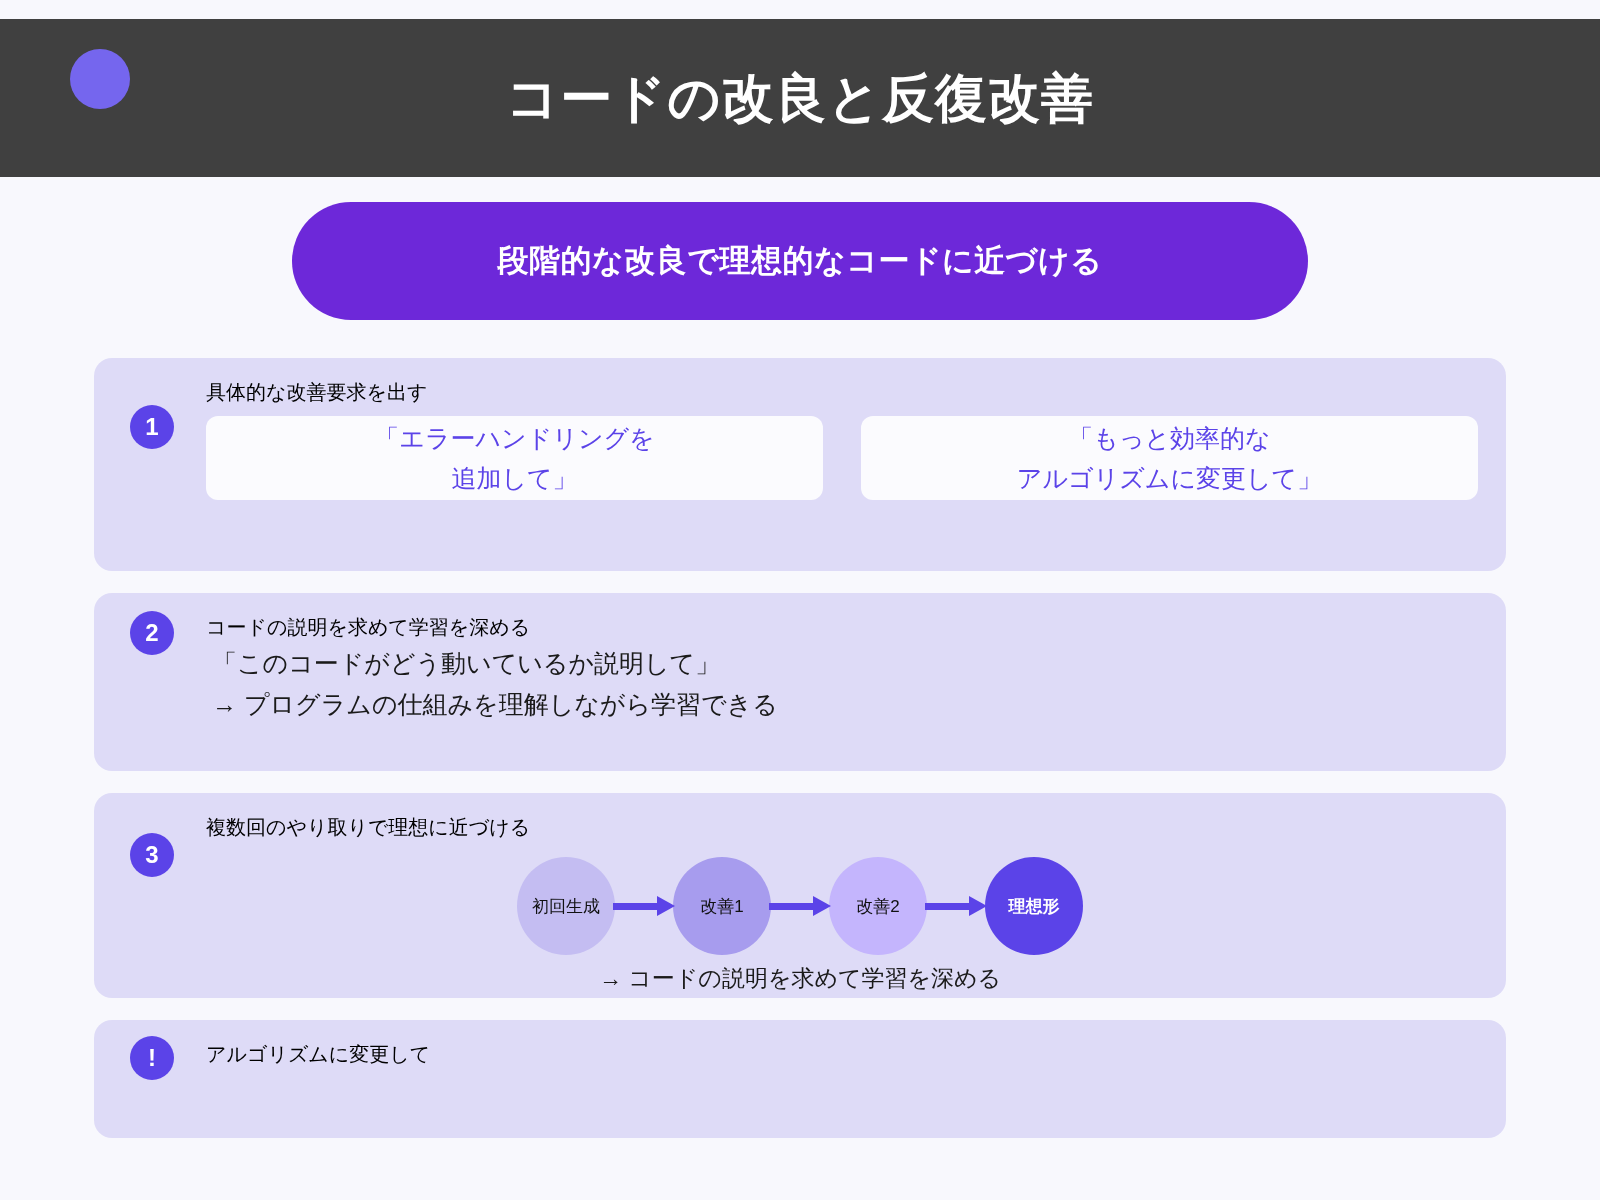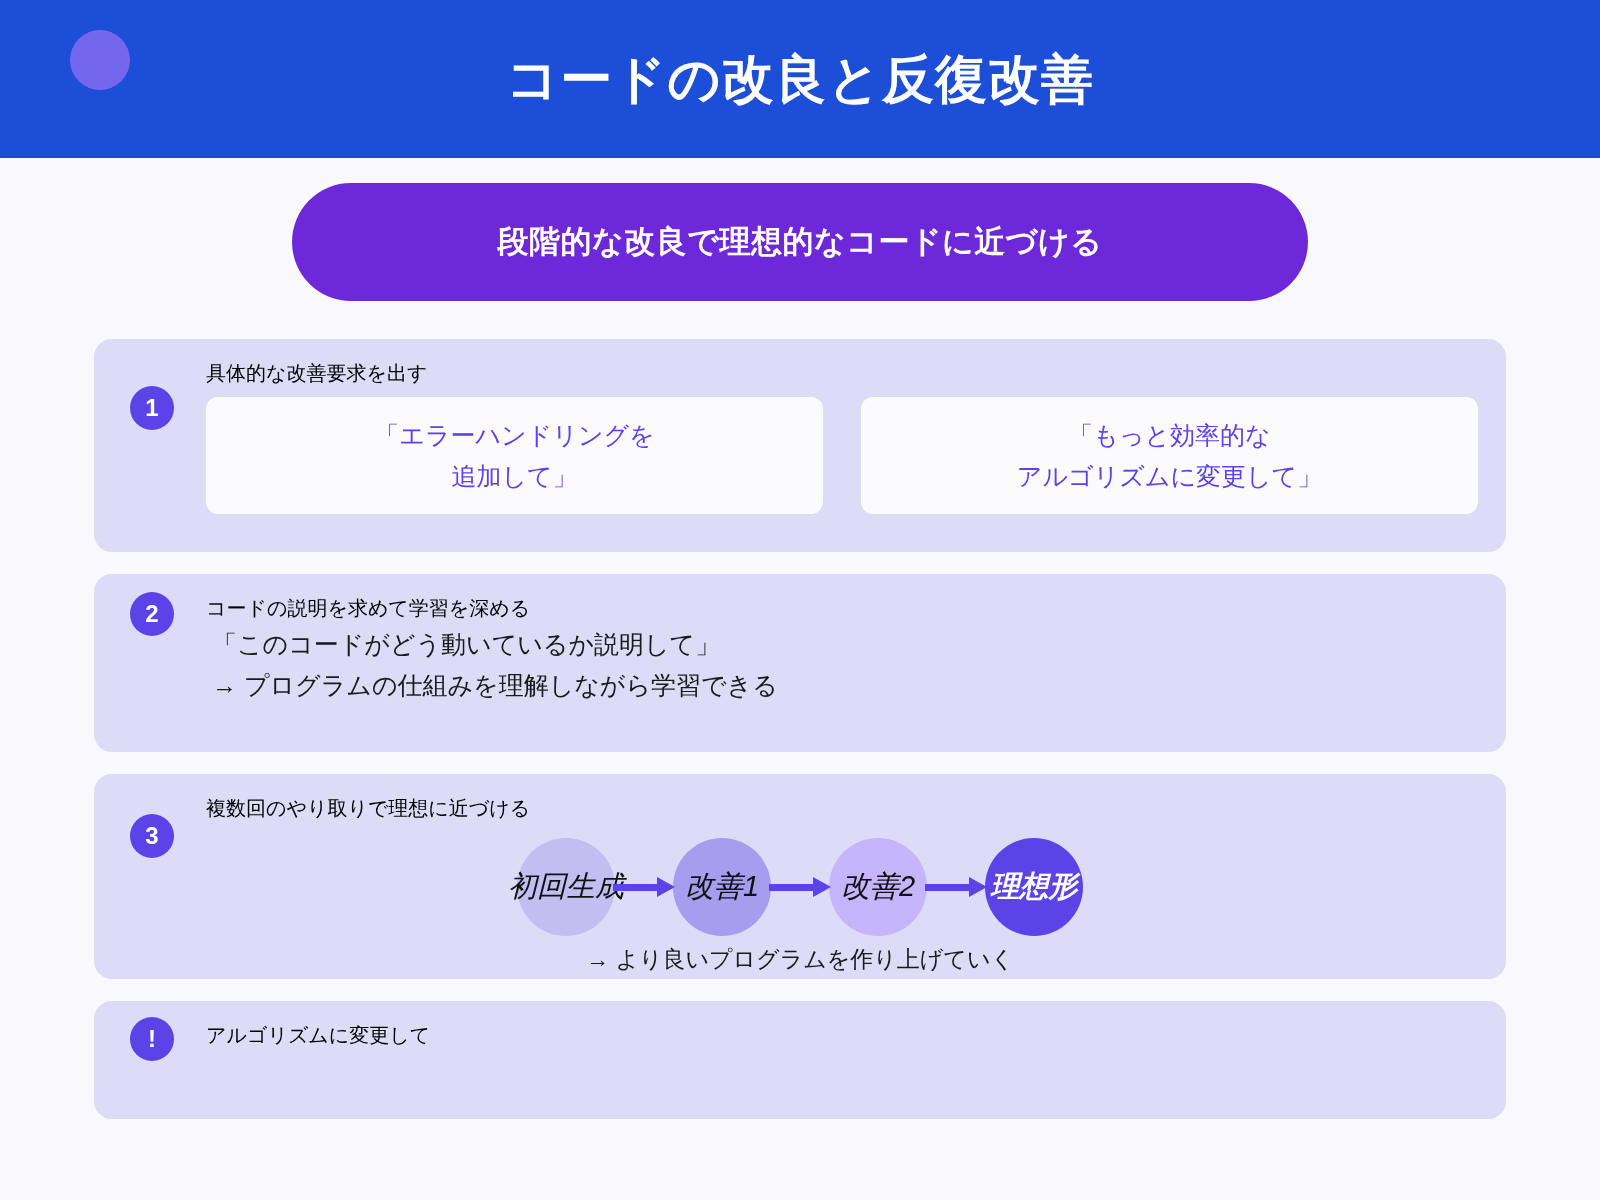--- a/index.html
+++ b/index.html
@@ -13,25 +13,26 @@
     font-family: "Liberation Sans", "DejaVu Sans", sans-serif;
     overflow: hidden;
     position: relative;
   }
 
   
   .header {
     position: relative;
     width: 1600px;
     height: 158px;
-    background: #1d4ed8;
+    background: #404040;
     display: flex;
     align-items: center;
     justify-content: center;
     overflow: hidden;
+    margin-top: 19px;
   }
   .header-deco-circle {
     position: absolute;
     left: 70px;
     top: 30px;
     width: 60px;
     height: 60px;
     border-radius: 50%;
     background: #7566ee;
   }
@@ -121,21 +122,21 @@
     margin-left: 6px;
   }
 
   
   .quote-cards {
     display: flex;
     gap: 38px;
   }
   .quote-card {
     flex: 1;
-    height: 117px;
+    height: 84px;
     background: #fbfbfe;
     border-radius: 12px;
     color: #5b43e8;
     font-size: 25px;
     line-height: 1.62;
     display: flex;
     flex-direction: column;
     align-items: center;
     justify-content: center;
     text-align: center;
@@ -149,25 +150,24 @@
     margin-top: 2px;
     padding-right: 84px;
   }
   .flow-node {
     width: 98px;
     height: 98px;
     border-radius: 50%;
     display: flex;
     align-items: center;
     justify-content: center;
-    font-size: 29px;
+    font-size: 17px;
     color: #111111;
     white-space: nowrap;
     flex: 0 0 auto;
-    font-style: italic;
   }
   .flow-node.n1 { background: #c4bdf2; }
   .flow-node.n2 { background: #a79cee; }
   .flow-node.n3 { background: #c4b5fd; }
   .flow-node.n4 { background: #5b43e8; color: #ffffff; font-weight: 700; }
 
   .flow-arrow {
     width: 74px;
     height: 22px;
     position: relative;
@@ -257,21 +257,21 @@
           <div class="head"></div>
       </div>
       <div class="flow-node n3">改善2</div>
       <div class="flow-arrow">
         <div class="shaft"></div>
           <div class="head"></div>
       </div>
       <div class="flow-node n4">理想形</div>
     </div>
 
-    <div class="flow-caption">→ より良いプログラムを作り上げていく</div>
+    <div class="flow-caption">→ コードの説明を求めて学習を深める</div>
   </div>
 
   <div class="block note">
     <div class="badge">!</div>
     <div class="block-title">アルゴリズムに変更して</div>
   </div>
 
 </div>
 
 </body></html>

